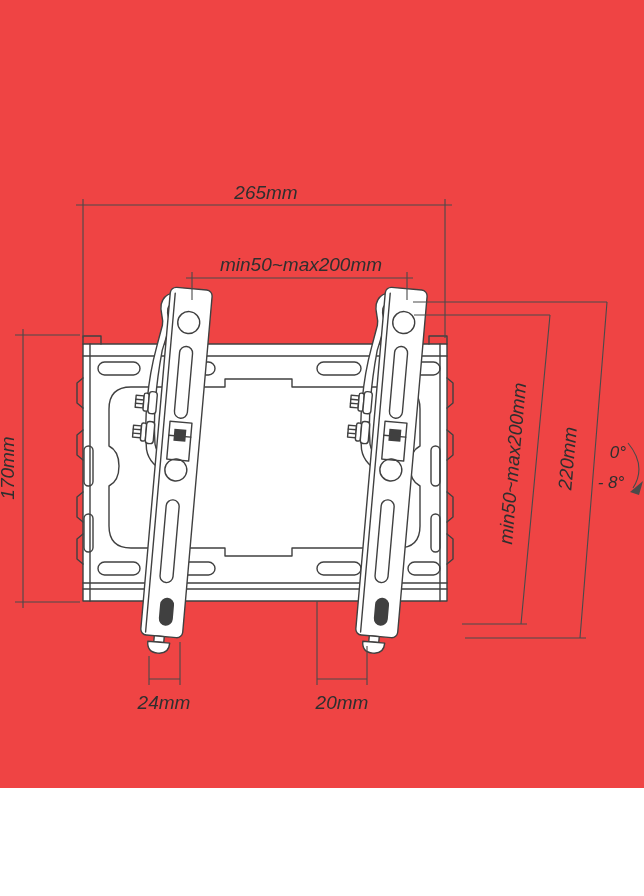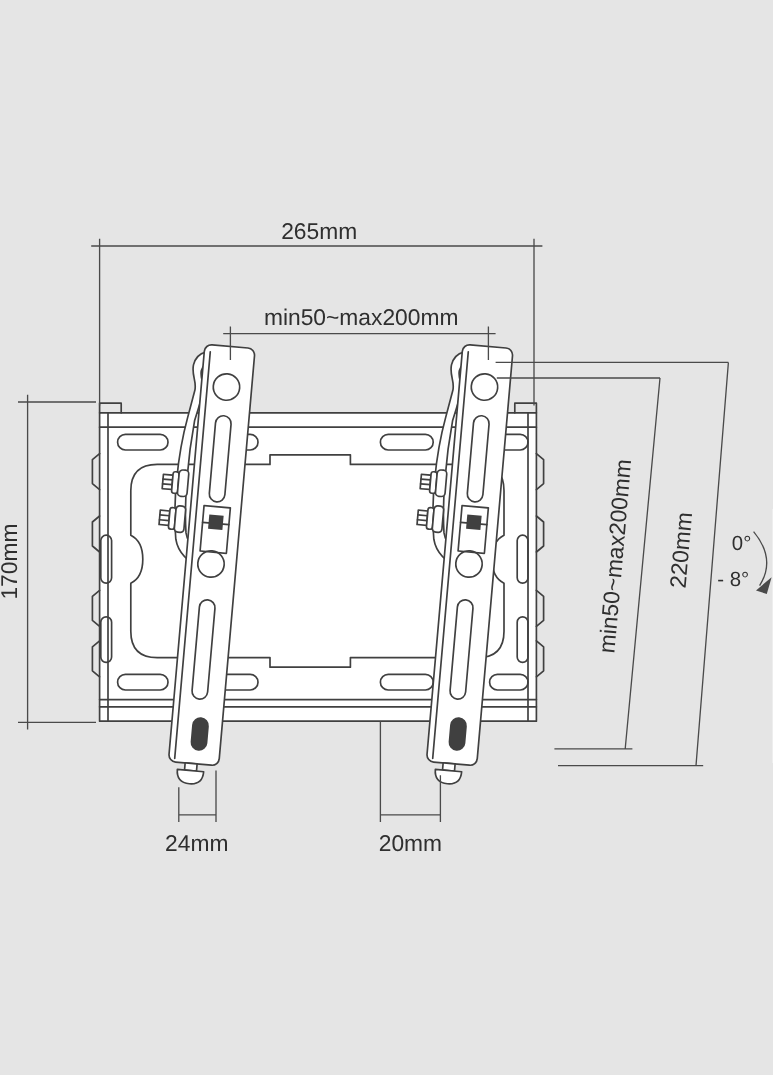--- a/index.html
+++ b/index.html
@@ -3,23 +3,24 @@
 <meta charset="utf-8">
 <style>
   html, body {
     margin: 0;
     padding: 0;
     background: #ffffff;
   }
   .stage {
     position: relative;
     width: 644px;
-    height: 896px;
-    background: #e5e5e5;
+    height: 788px;
+    background: #ef4444;
     overflow: hidden;
+    font-style: italic;
   }
   svg {
     display: block;
   }
   .draw {
     fill: none;
     stroke: #404040;
     stroke-width: 1.4;
     stroke-linejoin: round;
     stroke-linecap: round;

